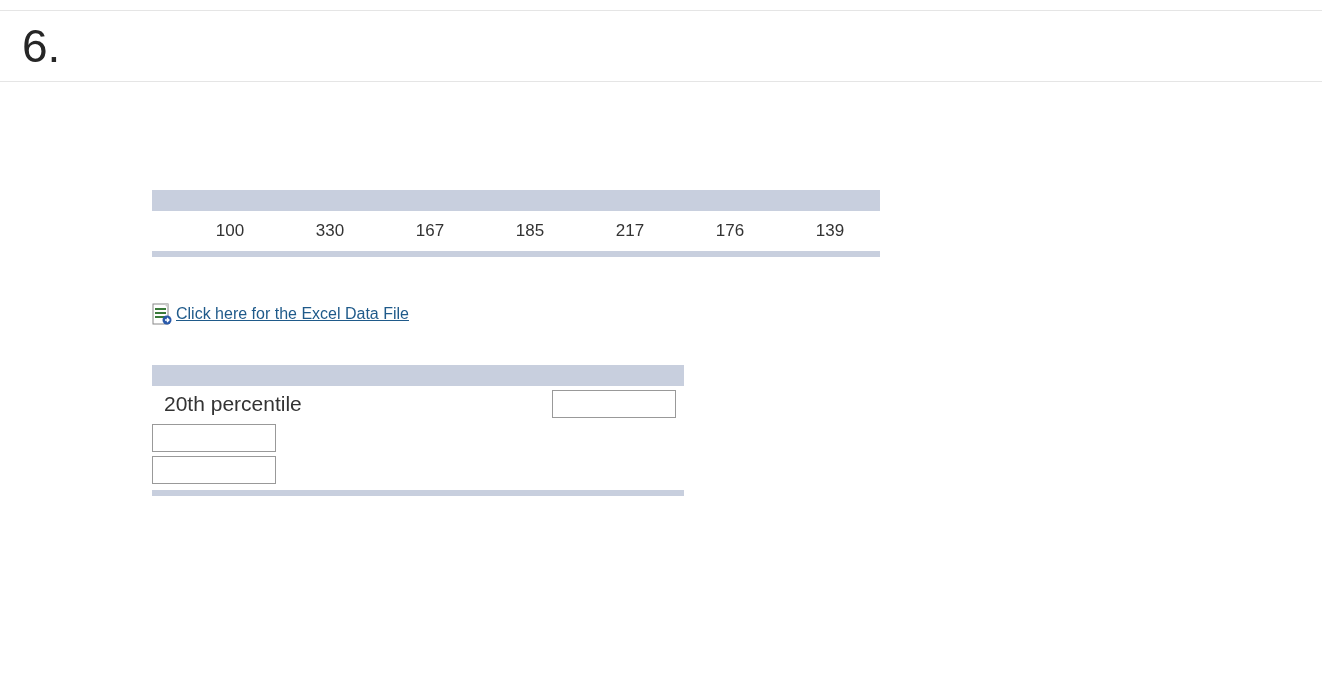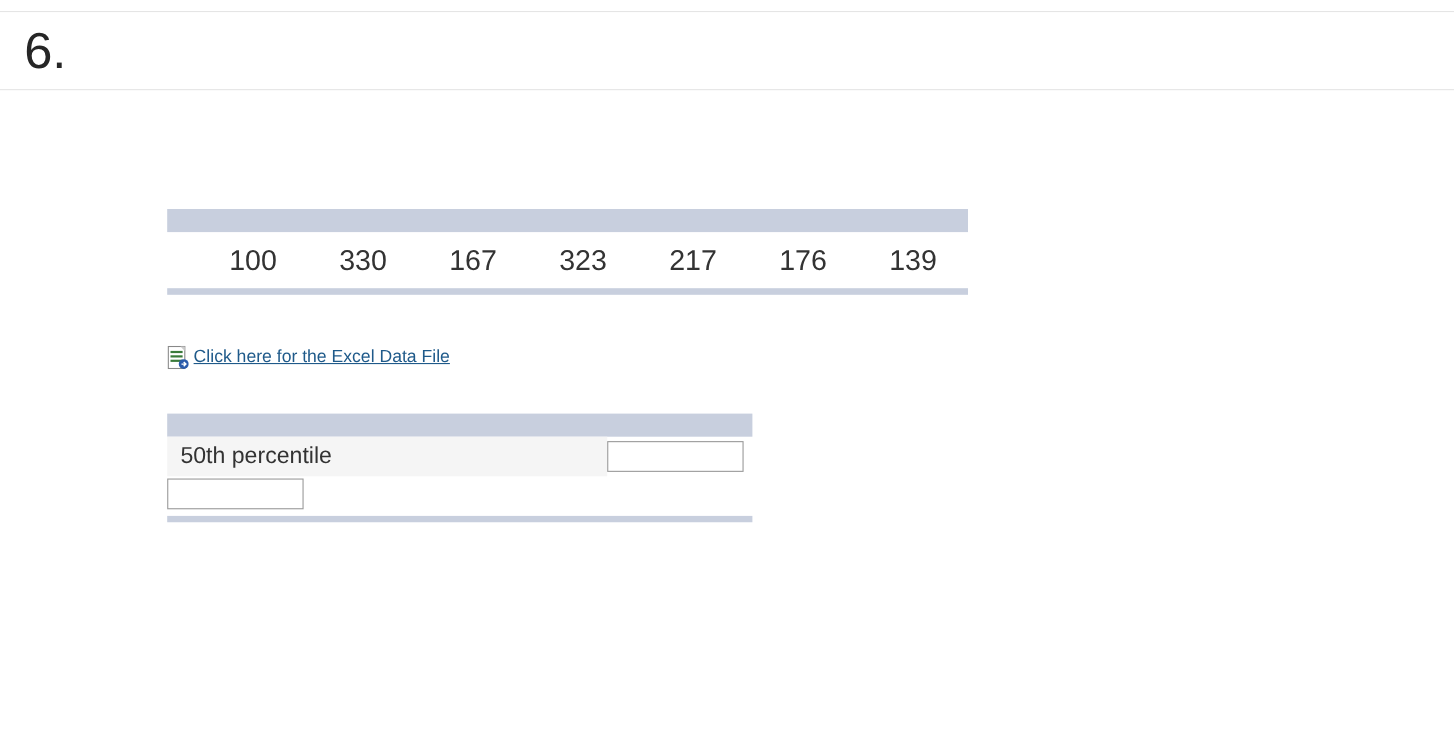--- a/index.html
+++ b/index.html
@@ -48,21 +48,21 @@
     height: 21px;
     background: #c8cfde;
   }
   .data-row {
     display: flex;
     padding: 10px 0 10px 28px;
   }
   .data-cell {
     width: 100px;
     text-align: center;
-    font-size: 26px;
+    font-size: 17px;
     color: #333;
   }
   .data-footer {
     height: 6px;
     background: #c8cfde;
   }
   .excel-row {
     margin-top: 46px;
     display: flex;
     align-items: center;
@@ -132,21 +132,21 @@
 
   <div class="body-area">
 
 
     <div class="data-block">
       <div class="data-header"></div>
       <div class="data-row">
         <div class="data-cell">100</div>
         <div class="data-cell">330</div>
         <div class="data-cell">167</div>
-        <div class="data-cell">323</div>
+        <div class="data-cell">185</div>
         <div class="data-cell">217</div>
         <div class="data-cell">176</div>
         <div class="data-cell">139</div>
       </div>
       <div class="data-footer"></div>
     </div>
 
     <div class="excel-row">
       <span class="excel-icon">
         <svg viewBox="0 0 20 22" width="20" height="22">
@@ -158,22 +158,27 @@
           <circle cx="15" cy="17" r="4.5" fill="#2a5aaa"></circle>
           <path d="M13 17 L17 17 M15 15 L17 17 L15 19" stroke="#fff" stroke-width="1.3" fill="none"></path>
         </svg>
       </span>
       <a href="#">Click here for the Excel Data File</a>
     </div>
 
     <div class="answer-block">
       <div class="answer-header"></div>
       <div class="answer-section">
+        <div class="answer-row">
+          <div class="answer-label">20th percentile</div>
+          <div class="answer-input-cell">
+            <input type="text" class="answer-input" value="" style="">
+          </div>
+        </div>
         <div class="answer-row alt">
-          <div class="answer-label">50th percentile</div>
           <div class="answer-input-cell">
             <input type="text" class="answer-input" value="" style="">
           </div>
         </div>
         <div class="answer-row">
           <div class="answer-input-cell">
             <input type="text" class="answer-input" value="" style="">
           </div>
         </div>
       </div>

